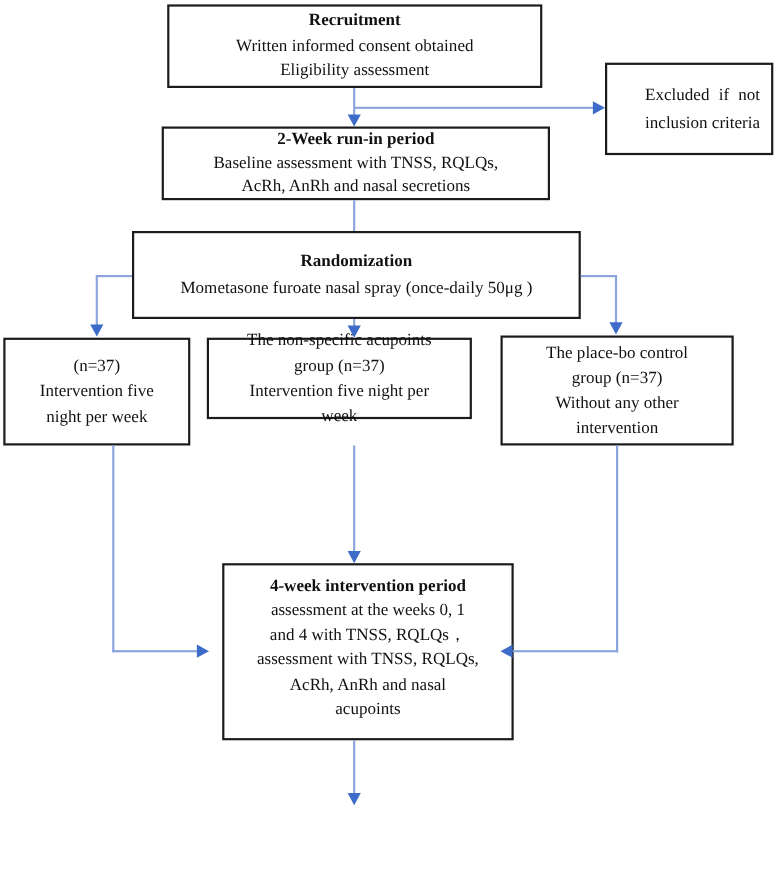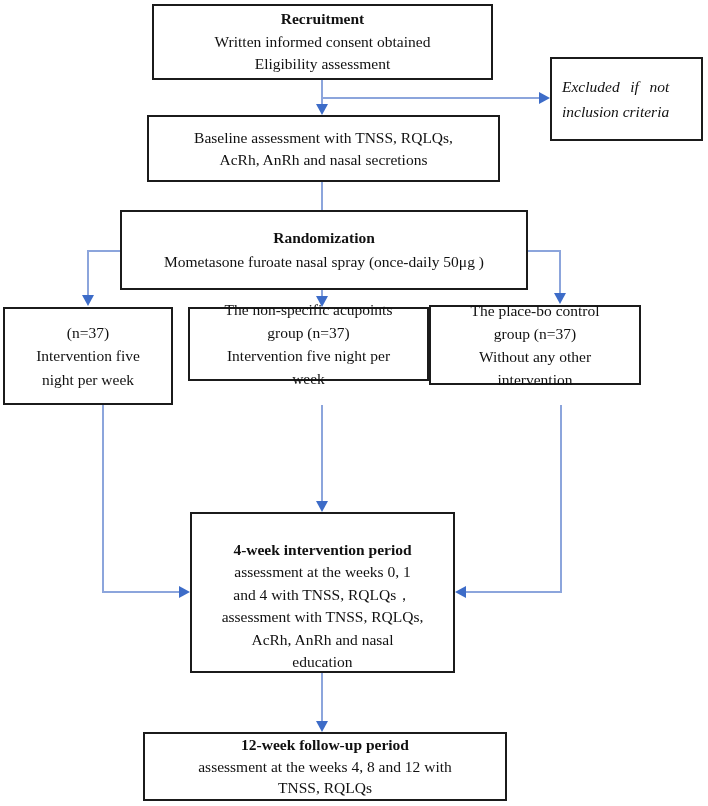--- a/index.html
+++ b/index.html
@@ -26,27 +26,26 @@
     display:flex;
     flex-direction:column;
     justify-content:center;
     text-align:center;
     font-size:15.5px;
     line-height:1.45;
     padding:3px 6px;
   }
   .box .title{font-weight:bold;}
   .box .line{white-space:pre-wrap;}
-  .box.top-align{justify-content:flex-start;padding-top:25px;}
+  .box.top-align{justify-content:flex-start;padding-top:8px;margin-left:12px;}
   .box.justify{
-    align-items:flex-start;
+    align-items:flex-end;
     text-align:left;
     line-height:1.62;
     padding:4px 10px;
-    font-style:italic;
   }
   .box.justify .line{text-align:justify;text-align-last:justify;}
   .box.justify .line:last-child{text-align-last:left;}
   .hline{position:absolute;height:2px;background:var(--line);}
   .vline{position:absolute;width:2px;background:var(--line);}
   .arr{position:absolute;width:0;height:0;}
   .arr.down{border-left:6px solid transparent;border-right:6px solid transparent;border-top:11px solid var(--head);}
   .arr.right{border-top:6px solid transparent;border-bottom:6px solid transparent;border-left:11px solid var(--head);}
   .arr.left{border-top:6px solid transparent;border-bottom:6px solid transparent;border-right:11px solid var(--head);}
 </style>
@@ -64,20 +63,21 @@
   </div>
 
   <div class="box justify" style="left:550px;top:57px;width:153px;height:84px;">
     <div>
         <div class="line">Excluded if not</div>
         <div class="line">inclusion criteria</div>
       </div>
   </div>
 
   <div class="box" style="left:147px;top:115px;width:353px;height:67px;line-height:1.38;">
+    <div class="title">2-Week run-in period</div>
     <div>
         <div class="line">Baseline assessment with TNSS, RQLQs,</div>
         <div class="line">AcRh, AnRh and nasal secretions</div>
       </div>
   </div>
 
   <div class="box" style="left:120px;top:210px;width:408px;height:80px;line-height:1.55;">
     <div class="title">Randomization</div>
     <div>
         <div class="line">Mometasone furoate nasal spray (once-daily 50μg )</div>
@@ -94,47 +94,40 @@
 
   <div class="box" style="left:188px;top:307px;width:241px;height:74px;line-height:1.5;">
     <div>
         <div class="line">The non-specific acupoints</div>
         <div class="line">group (n=37)</div>
         <div class="line">Intervention five night per</div>
         <div class="line">week</div>
       </div>
   </div>
 
-  <div class="box" style="left:429px;top:305px;width:212px;height:80px;line-height:1.5;">
+  <div class="box" style="left:455px;top:305px;width:212px;height:100px;line-height:1.5;">
     <div>
         <div class="line">The place-bo control</div>
         <div class="line">group (n=37)</div>
         <div class="line">Without any other</div>
         <div class="line">intervention</div>
       </div>
   </div>
 
   <div class="box top-align" style="left:190px;top:512px;width:265px;height:161px;line-height:1.45;">
     <div class="title">4-week intervention period</div>
     <div>
         <div class="line">assessment at the weeks 0, 1</div>
         <div class="line">and 4 with TNSS, RQLQs，</div>
         <div class="line">assessment with TNSS, RQLQs,</div>
         <div class="line">AcRh, AnRh and nasal</div>
-        <div class="line">education</div>
+        <div class="line">acupoints</div>
       </div>
   </div>
 
-  <div class="box" style="left:143px;top:732px;width:364px;height:69px;line-height:1.38;">
-    <div class="title">12-week follow-up period</div>
-    <div>
-        <div class="line">assessment at the weeks 4, 8 and 12 with</div>
-        <div class="line">TNSS, RQLQs</div>
-      </div>
-  </div>
 
   <div class="vline" style="left:321px;top:80px;height:25px;"></div>
   <div class="arr down" style="left:316px;top:104px;"></div>
   <div class="hline" style="left:322px;top:97px;width:217px;"></div>
   <div class="arr right" style="left:539px;top:92px;"></div>
 
   <div class="vline" style="left:321px;top:182px;height:28px;"></div>
 
   <div class="hline" style="left:88px;top:250px;width:32px;"></div>
   <div class="vline" style="left:87px;top:250px;height:46px;"></div>

